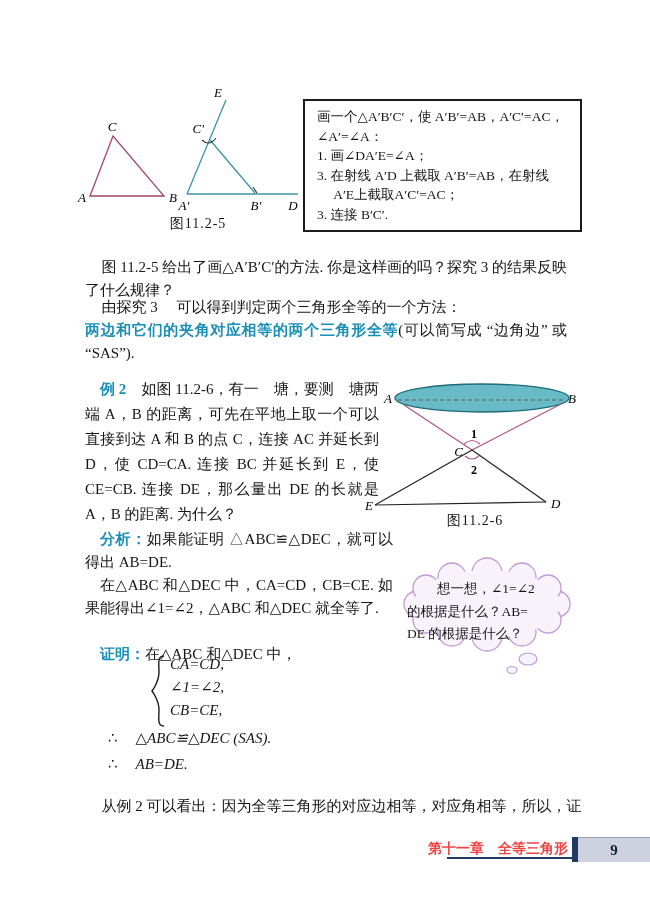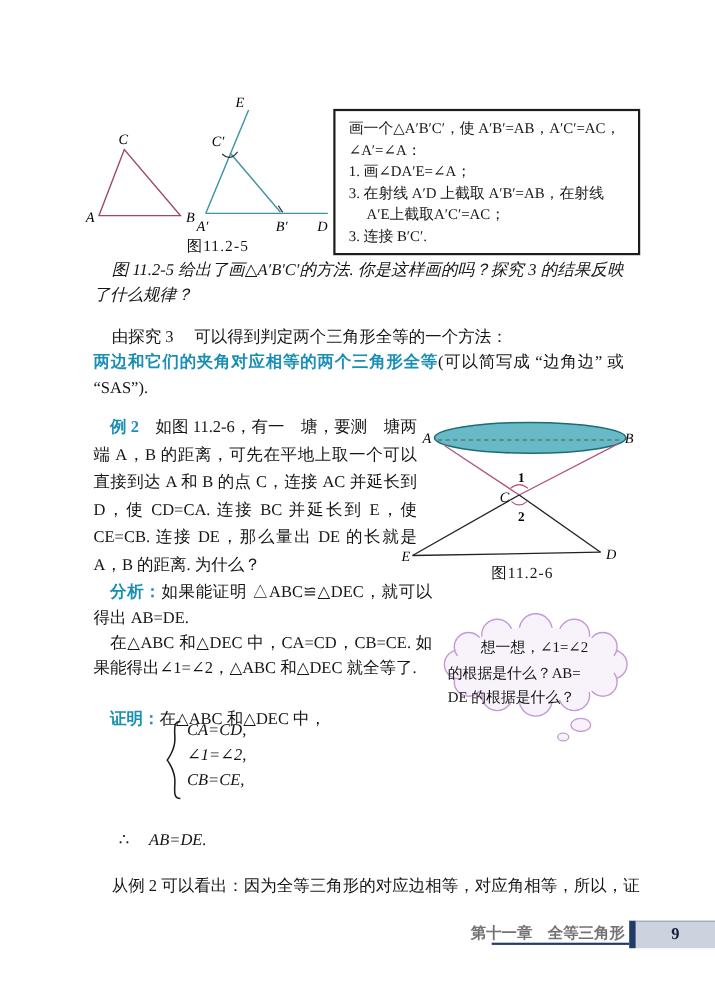--- a/index.html
+++ b/index.html
@@ -15,21 +15,21 @@
   .ibox{
     border:2px solid #1c1c1c;padding:6px 12px;
     font-size:13.5px;line-height:19.5px;
   }
   .ibox div{white-space:nowrap;overflow:hidden;}
   .caption{font-size:14px;text-align:center;letter-spacing:1px;}
   .eqline{font-size:15px;line-height:23px;font-style:italic;}
   .concl{font-size:15px;line-height:23px;}
   .concl .sym{font-style:normal;margin-right:18px;}
   .bubbletext{font-size:13.5px;line-height:22.5px;}
-  .footer-chapter{font-size:14px;font-weight:bold;color:#737373;text-align:right;}
+  .footer-chapter{font-size:14px;font-weight:bold;color:#ef4444;text-align:right;}
   .pagebox{
     background:#ccd3df;border-top:1px solid #9aa3b5;
     text-align:center;font-size:15px;font-weight:bold;color:#14213d;line-height:24px;
   }
   svg text{font-family:"Liberation Serif","DejaVu Serif",serif;}
 </style>
 </head>
 <body>
 
 <div class="page">
@@ -56,21 +56,21 @@
 
   <div class="abs ibox" style="left:303px;top:99px;width:251px;">
     <div>画一个△A′B′C′，使 A′B′=AB，A′C′=AC，</div>
     <div>∠A′=∠A：</div>
     <div>1. 画∠DA′E=∠A；</div>
     <div>3. 在射线 A′D 上截取 A′B′=AB，在射线</div>
     <div>　 A′E上截取A′C′=AC；</div>
     <div>3. 连接 B′C′.</div>
   </div>
 
-  <div class="abs para" style="left:85px;top:235px;width:482px;text-indent:1.1em;font-style:italic;">图 11.2-5 给出了画△A′B′C′的方法. 你是这样画的吗？探究 3 的结果反映了什么规律？</div>
+  <div class="abs para" style="left:85px;top:256px;width:482px;text-indent:1.1em;">图 11.2-5 给出了画△A′B′C′的方法. 你是这样画的吗？探究 3 的结果反映了什么规律？</div>
 
   <div class="abs para" style="left:85px;top:296px;width:482px;text-indent:1.1em;">由探究 3　 可以得到判定两个三角形全等的一个方法：</div>
 
   <div class="abs para" style="left:85px;top:319px;width:482px;">
     <span class="teal-bold">两边和它们的夹角对应相等的两个三角形全等</span><span>(可以简写成 “边角边” 或 “SAS”).</span>
   </div>
 
   <div class="abs para" style="left:85px;top:377px;width:294px;line-height:25px;text-indent:1em;">
     <span class="teal-bold">例 2</span><span>　如图 11.2-6，有一　塘，要测　塘两端 A，B 的距离，可先在平地上取一个可以直接到达 A 和 B 的点 C，连接 AC 并延长到 D，使 CD=CA. 连接 BC 并延长到 E，使 CE=CB. 连接 DE，那么量出 DE 的长就是 A，B 的距离. 为什么？</span>
   </div>
@@ -104,20 +104,23 @@
   </div>
 
   <svg class="abs" style="left:150px;top:654px;" width="16" height="74" viewBox="0 0 16 74">
     <path d="M14,2 C7,2 9,10 9,18 C9,28 2,37 2,37 C2,37 9,46 9,56 C9,64 7,72 14,72" fill="none" stroke="#1c1c1c" stroke-width="1.4"></path>
   </svg>
   <div class="abs" style="left:170px;top:653px;">
     <div class="eqline">CA=CD,</div>
     <div class="eqline">∠1=∠2,</div>
     <div class="eqline">CB=CE,</div>
   </div>
+  <div class="abs concl" style="left:108px;top:727px;">
+    <span class="sym">∴</span><span class="math">△ABC≌△DEC (SAS).</span>
+  </div>
   <div class="abs concl" style="left:108px;top:753px;font-family:Liberation Serif, serif;">
     <span class="sym">∴</span><span class="math">AB=DE.</span>
   </div>
 
   <svg class="abs" style="left:392px;top:556px;" width="196" height="124" viewBox="0 0 196 124">
     <g fill="#f8f2fb" stroke="#c49ad6" stroke-width="1.3">
       <circle cx="165" cy="48" r="13"></circle>
       <circle cx="156" cy="64" r="13"></circle>
       <circle cx="130" cy="76" r="14"></circle>
       <circle cx="95" cy="80" r="15"></circle>

